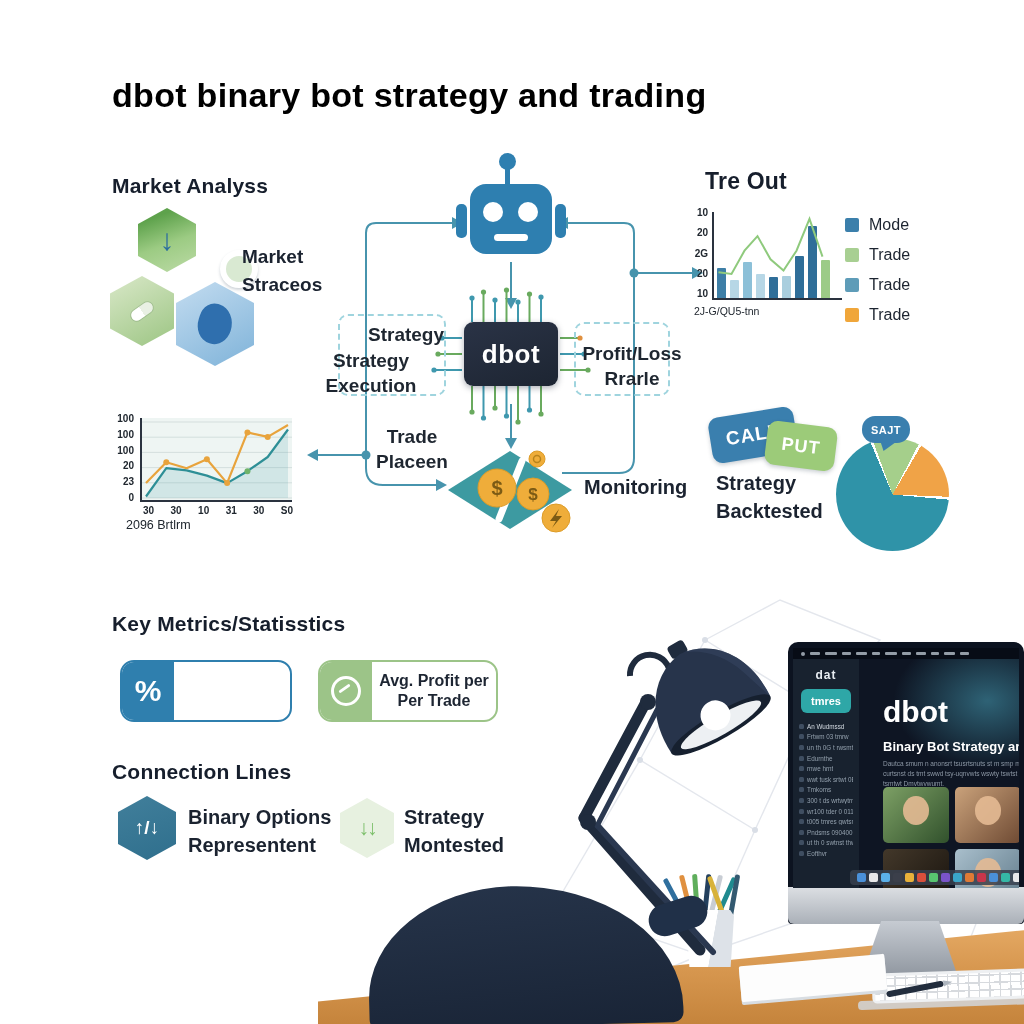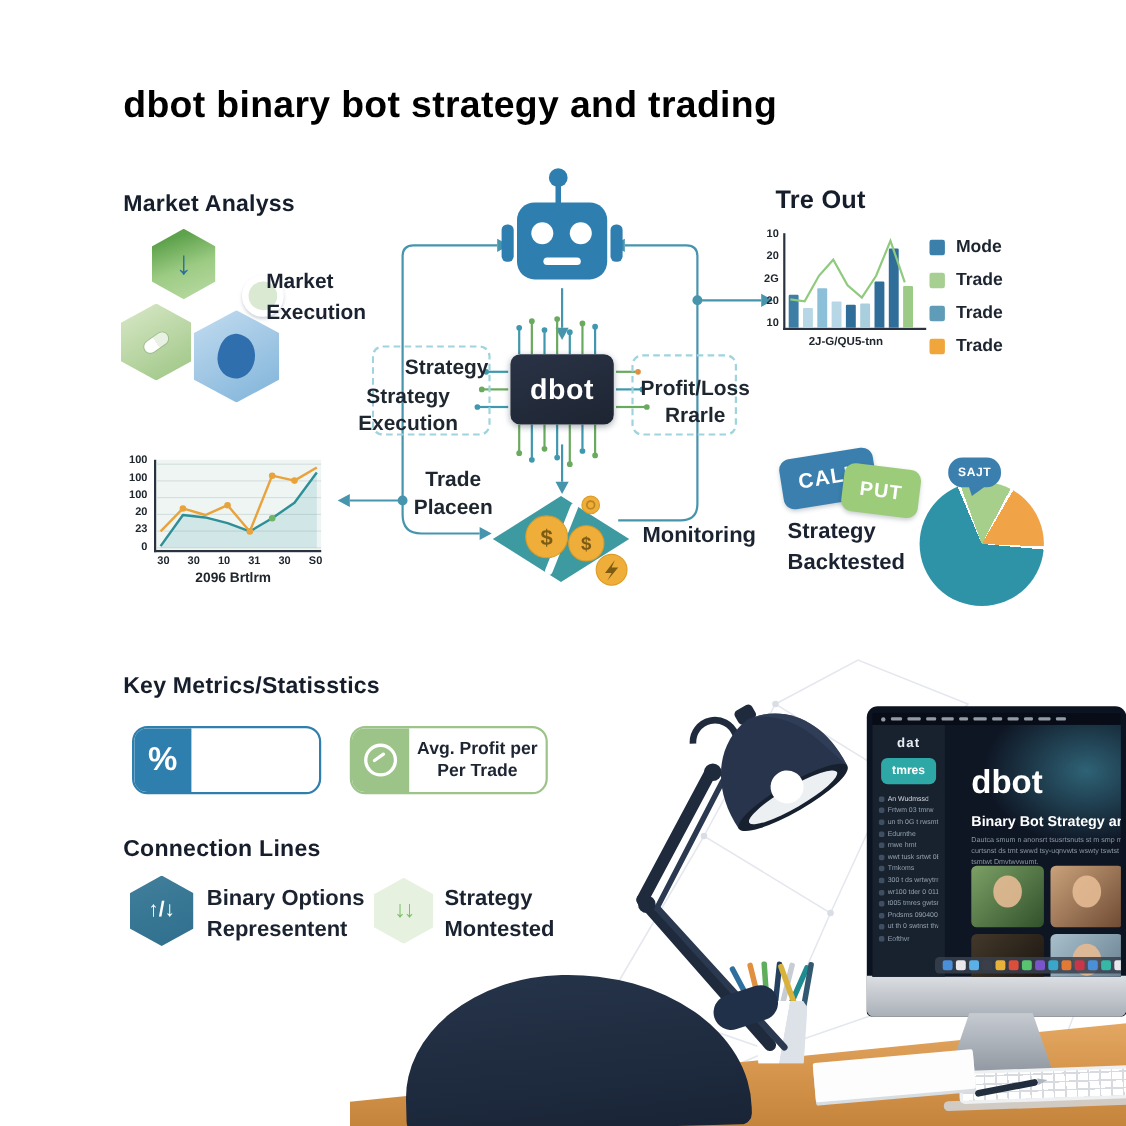--- a/index.html
+++ b/index.html
@@ -32,25 +32,25 @@
   .chip{left:464px;top:322px;width:94px;height:64px;border-radius:9px;background:linear-gradient(160deg,#2a3346,#1d2532);
         display:flex;align-items:center;justify-content:center;color:#fff;font-size:26px;font-weight:800;letter-spacing:.5px;
         box-shadow:0 2px 6px rgba(20,30,50,.35);}
   
   .bc-plot{left:712px;top:212px;width:122px;height:86px;border-left:2px solid #2a323f;border-bottom:2px solid #2a323f;
            display:flex;align-items:flex-end;gap:4px;padding:0 3px;}
   .bc-plot .bar{width:9px;border-radius:1px 1px 0 0;}
   .ylab{display:flex;flex-direction:column;justify-content:space-between;align-items:flex-end;font-size:10px;font-weight:600;color:#20272f;}
   .legend-row{display:flex;align-items:center;gap:10px;margin-bottom:12px;}
   .legend-row .sw{width:14px;height:14px;border-radius:2px;}
-  .legend-row .lg{font-size:16px;font-weight:700;color:#1c2430;}
+  .legend-row .lg{font-size:16px;font-weight:400;color:#1c2430;}
   
   .lc-plot{left:140px;top:418px;width:150px;height:82px;background:#eef5f3;border-left:2px solid #2a323f;border-bottom:2px solid #2a323f;}
   .xlab{display:flex;justify-content:space-between;font-size:10px;font-weight:600;color:#20272f;padding:0 3px;}
-  .cap{font-size:12.5px;color:#20272f;text-align:center;font-weight:700;}
+  .cap{font-size:12.5px;color:#20272f;text-align:left;font-weight:400;}
   
   .tag{border-radius:10px;color:#fff;font-weight:800;display:flex;align-items:center;justify-content:center;letter-spacing:1px;
        box-shadow:0 2px 4px rgba(40,60,80,.25);}
   .call{left:710px;top:412px;width:86px;height:46px;background:#3a7fae;transform:rotate(-9deg);font-size:19px;}
   .put{left:766px;top:424px;width:70px;height:44px;background:#9ccb79;transform:rotate(7deg);font-size:18px;}
   .pie{left:836px;top:438px;width:113px;height:113px;border-radius:50%;}
   .bubble{left:862px;top:416px;width:48px;height:27px;border-radius:13px;background:#3a7fae;color:#fff;
           font-size:11px;font-weight:700;display:flex;align-items:center;justify-content:center;letter-spacing:.5px;}
   .bubble-tail{left:876px;top:440px;width:0;height:0;border:8px solid transparent;border-top:11px solid #3a7fae;transform:rotate(18deg);}
   
@@ -378,21 +378,21 @@
       <span class="arrow-dn">↓</span>
     </div>
   <div class="abs hex hex-left">
       <span class="pill"></span>
     </div>
   <div class="abs hex hex-right">
       <span class="blob"></span>
     </div>
   <div class="abs lens"></div>
   <div class="abs pre" style="left:242px;top:243px;font-size:19px;font-weight:600;line-height:1.45;">Market
-Execution</div>
+Straceos</div>
 
   <div class="abs robot-ball"></div>
   <div class="abs robot-stem"></div>
   <div class="abs robot-ear" style="left:456px;"></div>
   <div class="abs robot-ear" style="left:555px;"></div>
   <div class="abs robot-head">
     <div class="abs robot-eye" style="left:13px;"></div>
     <div class="abs robot-eye" style="left:48px;"></div>
     <div class="abs robot-mouth"></div>
   </div>

